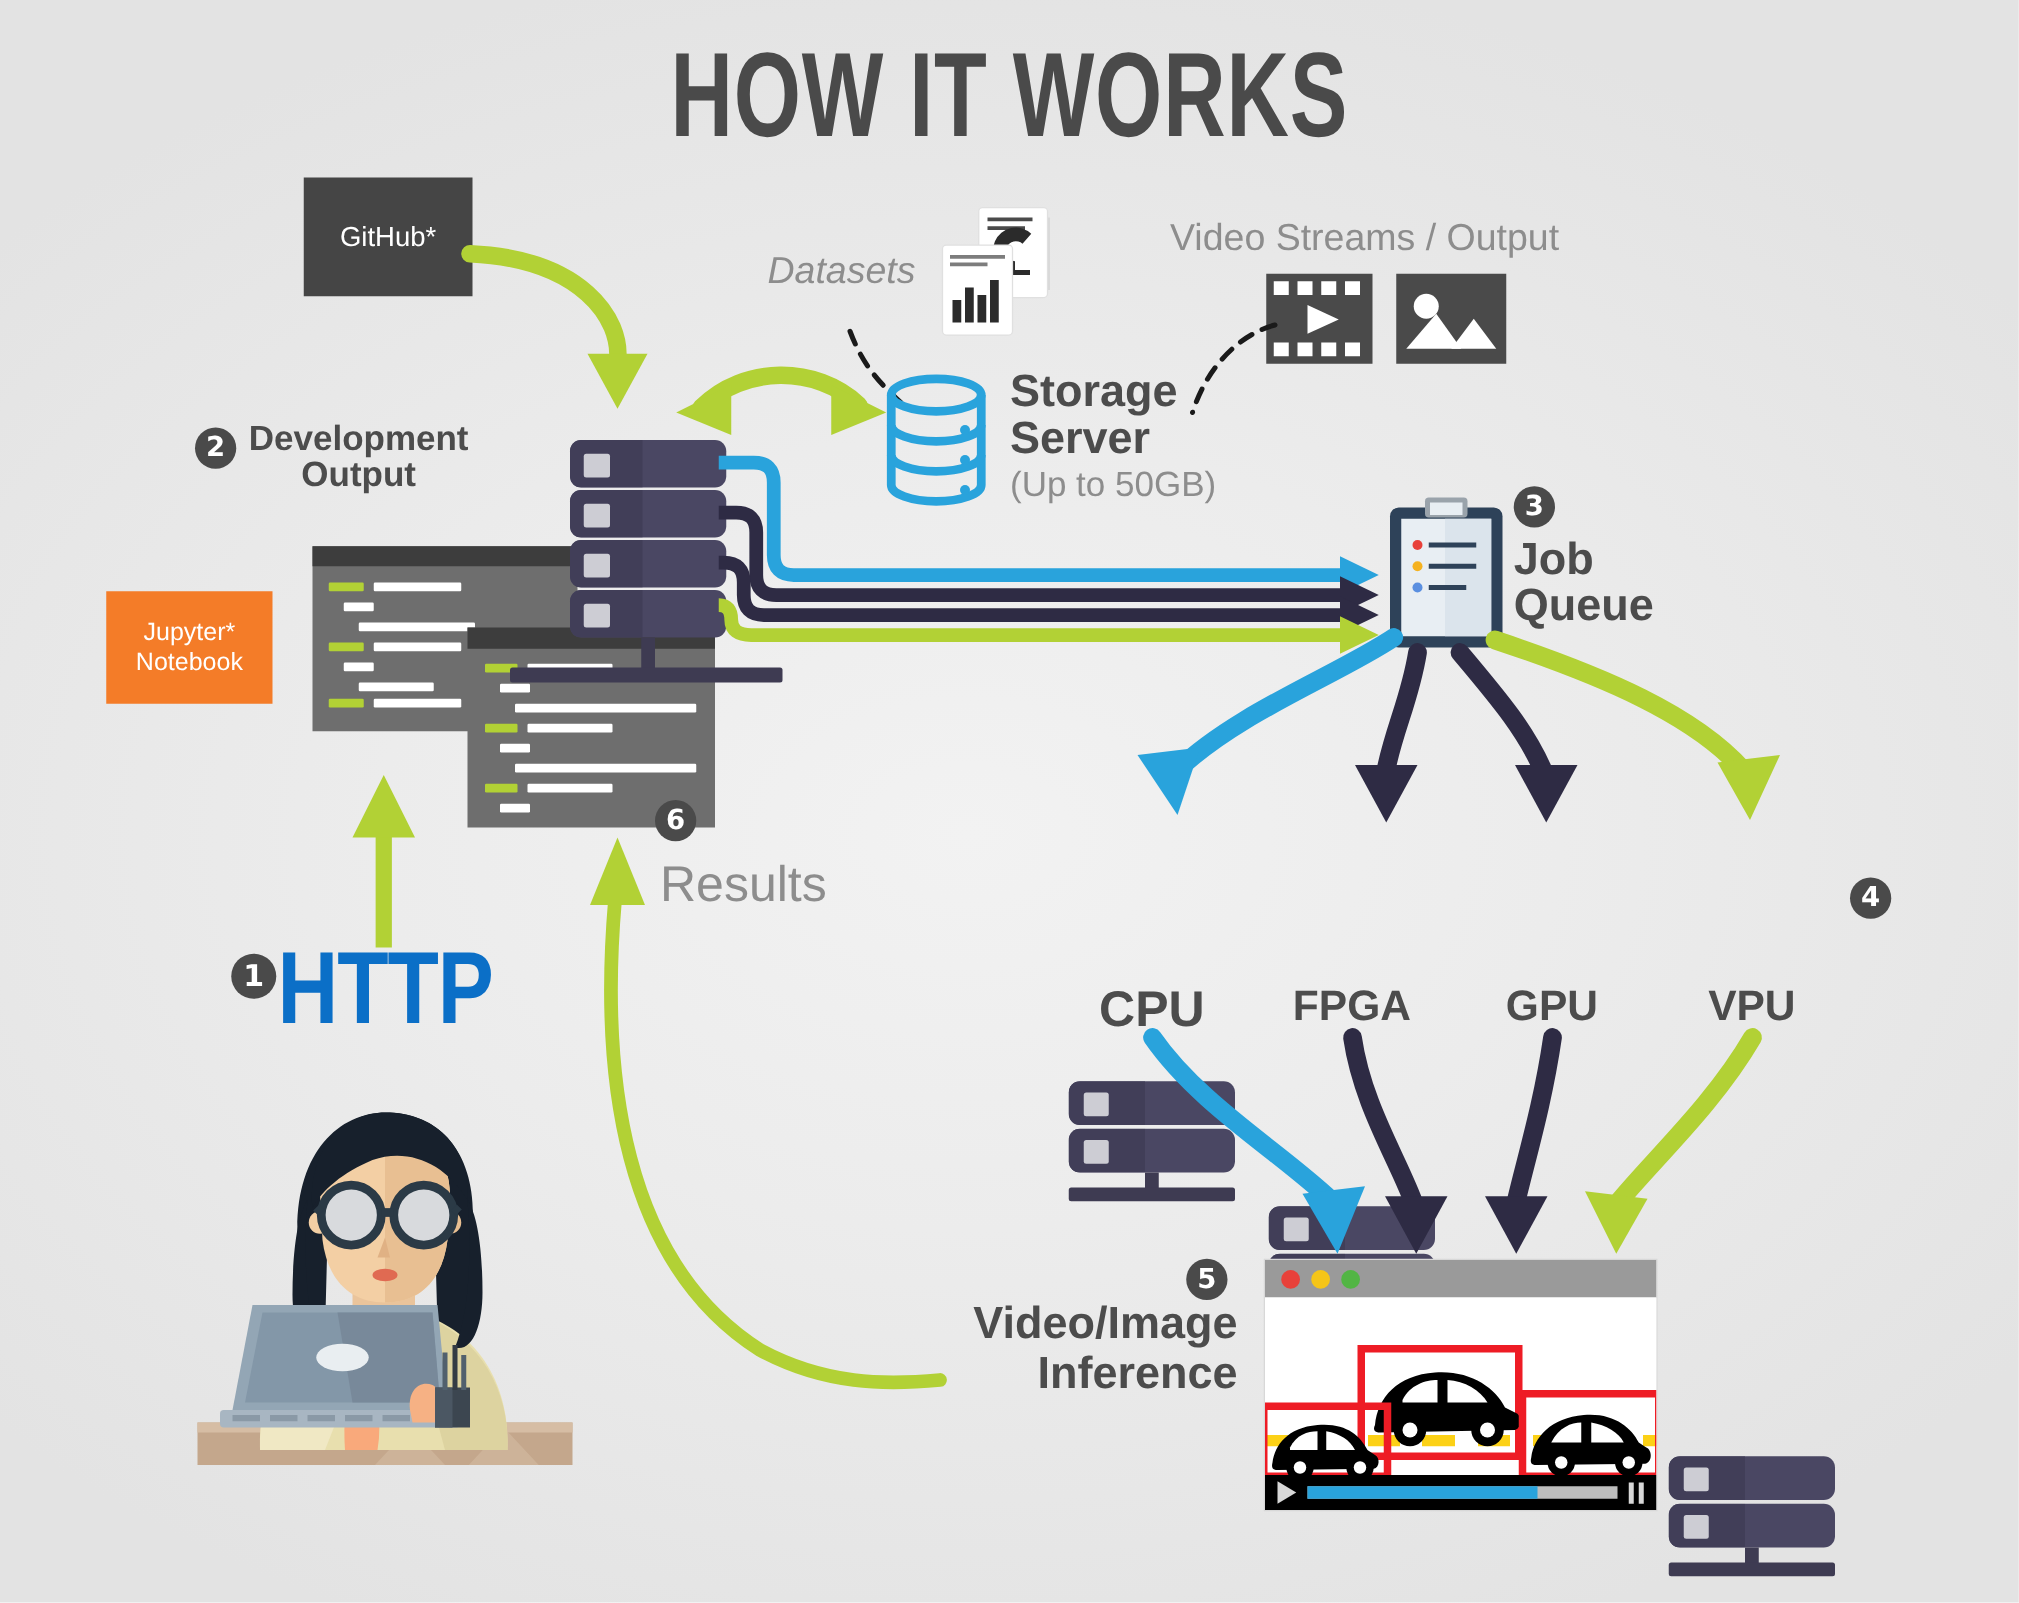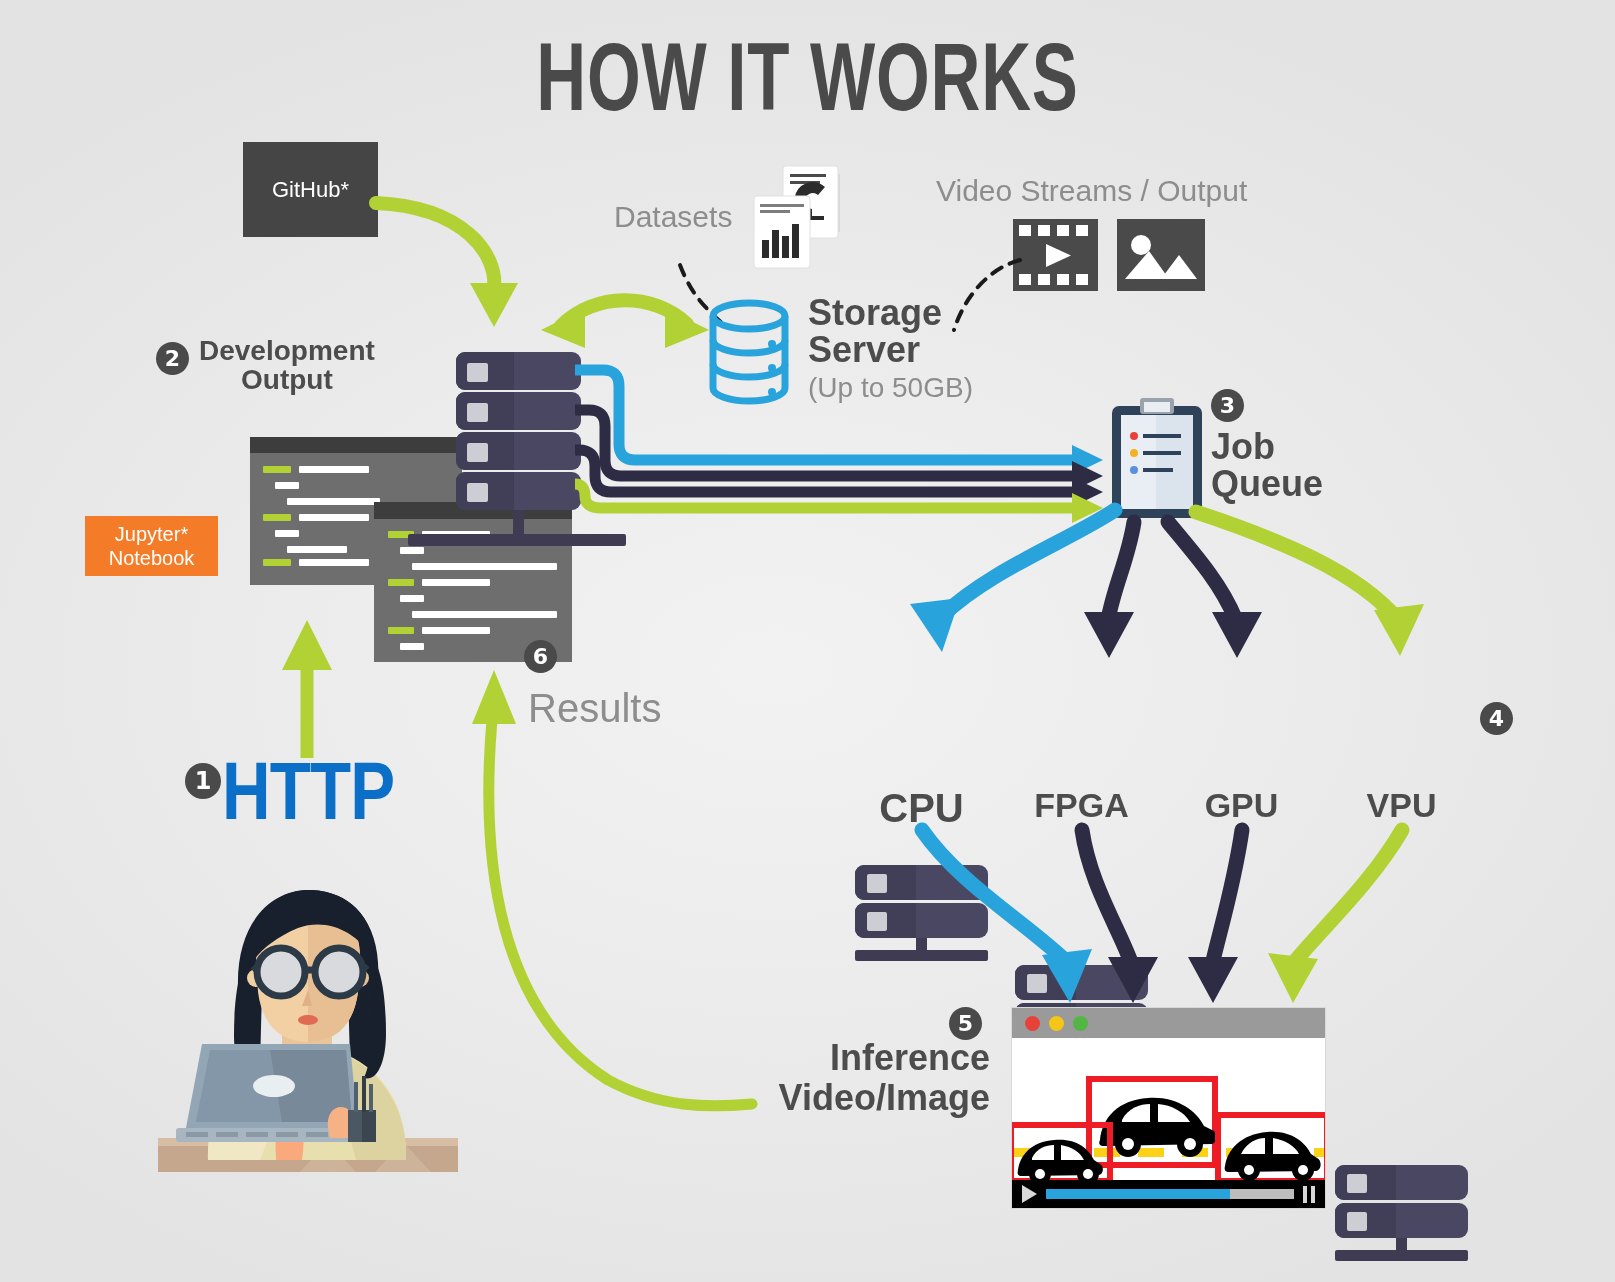--- a/index.html
+++ b/index.html
@@ -61,26 +61,26 @@
 </style>
 </head>
 <body>
 
 <div class="abs" id="title">HOW IT WORKS</div>
 
 <div class="abs darkbox" id="github" style="left:243px;top:142px;width:135px;height:95px;">
   <span style="font-size:22px;">GitHub*</span>
 </div>
 
-<div class="abs orangebox" id="jupyter" style="left:85px;top:473px;width:133px;height:60px;font-size:20px;margin-top:43px;">
+<div class="abs orangebox" id="jupyter" style="left:85px;top:473px;width:133px;height:90px;font-size:20px;">
   <span>Jupyter*</span>
   <span>Notebook</span>
 </div>
 
-<div class="abs lbl-grey" style="left:614px;top:200px;font-size:30px;">Datasets</div>
+<div class="abs lbl-grey" style="left:614px;top:200px;font-size:30px;font-style:italic;">Datasets</div>
 <div class="abs" style="left:750px;top:160px;width:115px;height:115px;">
   <svg width="115" height="115" viewBox="0 0 115 115">
     <rect x="60" y="14" width="30" height="58" fill="#d9d9d9"></rect>
     <rect x="33" y="6" width="55" height="72" rx="3" fill="#ffffff" stroke="#e0e0e0"></rect>
     <rect x="40" y="14" width="36" height="3" fill="#4a4a4a"></rect>
     <rect x="40" y="21" width="30" height="3" fill="#4a4a4a"></rect>
     <path d="M62 58 a18 18 0 1 1 13 -31 l-7 8 a8 8 0 1 0 -6 14 z" fill="#2b2b2b"></path>
     <rect x="60" y="56" width="14" height="4" fill="#2b2b2b"></rect>
     <rect x="4" y="36" width="56" height="72" rx="3" fill="#ffffff" stroke="#e0e0e0"></rect>
     <rect x="10" y="44" width="44" height="3" fill="#7d7d7d"></rect>
@@ -335,22 +335,22 @@
   <path d="M342 5 C 334 60, 320 105, 312 140" stroke="#2e2b44" stroke-width="15" fill="none" stroke-linecap="round"></path>
   <path d="M288 132 L338 132 L313 178 Z" fill="#2e2b44"></path>
   <path d="M502 5 C 470 60, 420 105, 392 140" stroke="#b2d135" stroke-width="15" fill="none" stroke-linecap="round"></path>
   <path d="M368 128 L418 134 L393 178 Z" fill="#b2d135"></path>
 </svg>
 
 <div class="abs badge" style="left:949px;top:1007px;width:33px;height:33px;font-size:22px;">
   <span>5</span>
 </div>
 <div class="abs lbl-bold" style="left:640px;top:1038px;width:350px;text-align:right;font-size:36px;line-height:1.12;">
+  <div>Video/Image</div>
   <div>Inference</div>
-  <div>Video/Image</div>
 </div>
 
 <div id="player" style="left:1012px;top:1008px;width:313px;height:200px;">
   <div class="chrome">
     <span class="dot" style="background:#e8413a;"></span>
     <span class="dot" style="background:#f5c518;"></span>
     <span class="dot" style="background:#52b544;"></span>
   </div>
   <div class="screen" style="height:142px;">
 

